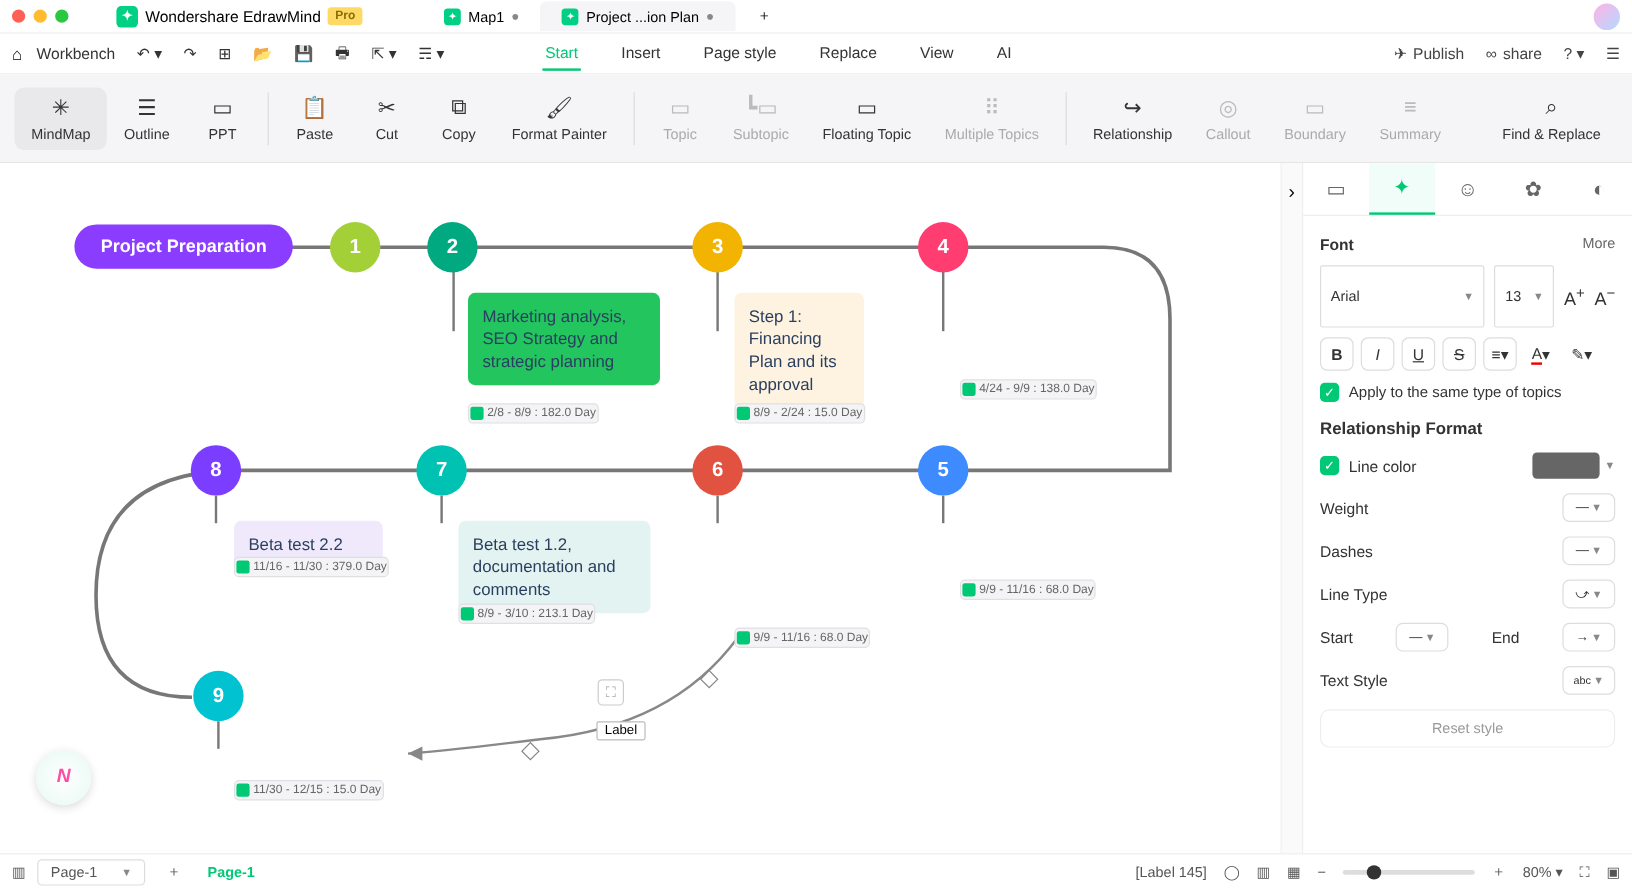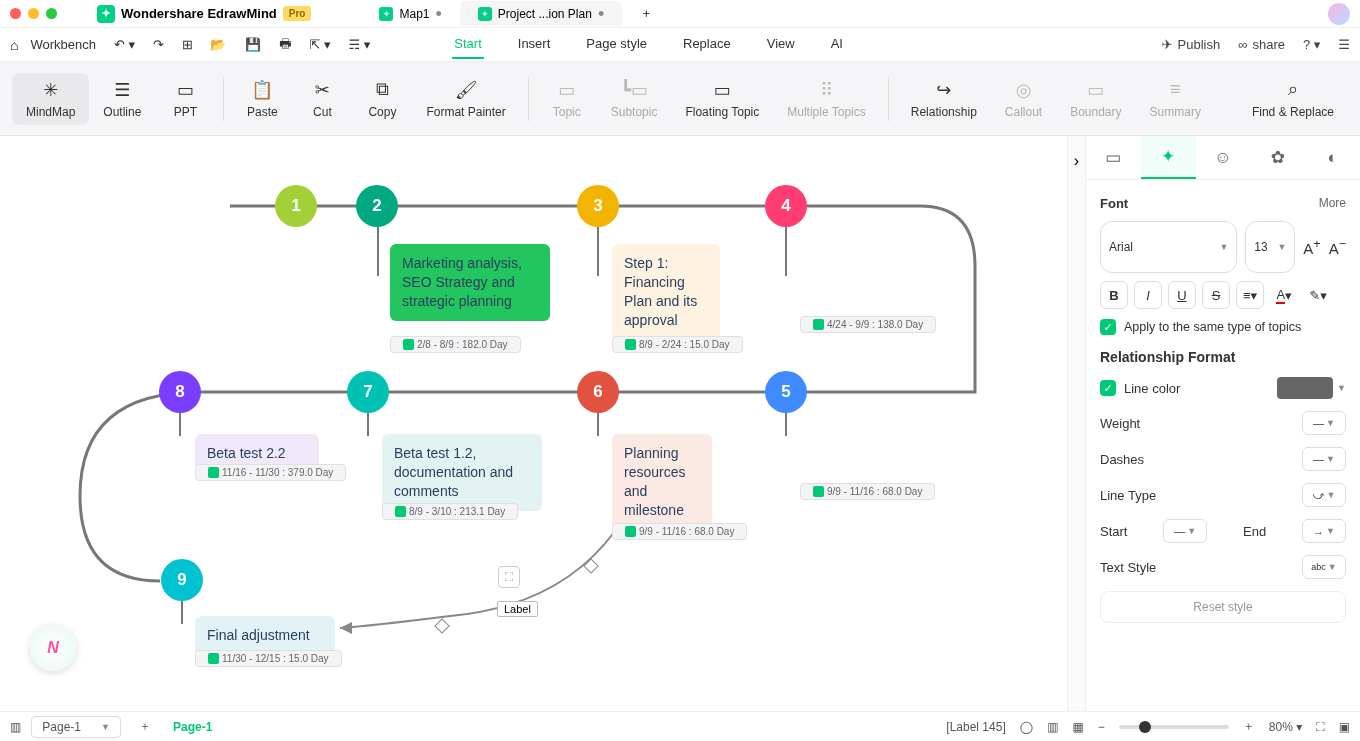--- a/index.html
+++ b/index.html
@@ -3,21 +3,21 @@
 <meta charset="utf-8">
 <style>
 * { box-sizing: border-box; margin: 0; padding: 0; font-family: -apple-system, BlinkMacSystemFont, "Segoe UI", Arial, sans-serif; }
 body { width: 1360px; height: 741px; background: #fff; overflow: hidden; position: relative; }
 
 .titlebar { height: 28px; display: flex; align-items: center; padding: 0 10px; background: #fff; border-bottom: 1px solid #eee; }
 .traffic { display: flex; gap: 7px; margin-right: 40px; }
 .dot { width: 11px; height: 11px; border-radius: 50%; }
 .red{background:#ff5f57}.yellow{background:#febc2e}.green{background:#28c840}
 .app-logo { width:18px;height:18px;background:#00d084;border-radius:4px;margin-right:6px;display:flex;align-items:center;justify-content:center;color:#fff;font-size:11px;font-weight:bold }
-.app-name { font-size: 13px; font-weight: 700; margin-right: 6px; }
+.app-name { font-size: 13px; font-weight: 400; margin-right: 6px; }
 .pro-badge { background:#ffd966;color:#8a6d00;font-size:10px;padding:2px 6px;border-radius:3px;font-weight:600 }
 .tabs { display:flex;margin-left:50px;gap:0 }
 .tab { display:flex;align-items:center;gap:6px;padding:4px 18px;font-size:12px;border-radius:6px 6px 0 0;cursor:pointer }
 .tab.active{background:#f5f5f7}
 .tab-ico{width:14px;height:14px;background:#00d084;border-radius:3px;display:flex;align-items:center;justify-content:center;color:#fff;font-size:9px}
 .tab-dot{color:#888;font-size:18px;line-height:0}
 .avatar{width:22px;height:22px;border-radius:50%;background:linear-gradient(135deg,#ffb3e6,#b3d9ff);margin-left:auto}
 
 .menubar{height:34px;display:flex;align-items:center;padding:0 10px;gap:6px;border-bottom:1px solid #eee;font-size:13px}
 .home-ico{font-size:14px}
@@ -42,21 +42,21 @@
 .canvas{flex:1;position:relative;background:#fff;overflow:hidden}
 .side-open{width:18px;border-left:1px solid #eee;display:flex;align-items:flex-start;justify-content:center;padding-top:16px;background:#fafafa;cursor:pointer}
 .right-panel{width:275px;border-left:1px solid #eee;background:#fff;display:flex;flex-direction:column}
 .panel-tabs{height:44px;display:flex;border-bottom:1px solid #eee}
 .panel-tab{flex:1;display:flex;align-items:center;justify-content:center;cursor:pointer;font-size:17px;color:#666}
 .panel-tab.active{border-bottom:2px solid #00c976;color:#00c976;background:#f0fdf8}
 .panel-body{padding:10px 14px;font-size:13px;color:#333;overflow:auto;flex:1}
 .section-hd{display:flex;justify-content:space-between;font-weight:600;margin:6px 0 10px}
 .more-link{font-weight:400;color:#666;font-size:12px;cursor:pointer}
 .row{display:flex;align-items:center;gap:8px;margin-bottom:8px}
-.sel{border:1px solid #ddd;border-radius:12px;padding:18px 8px;font-size:12px;display:flex;align-items:center;justify-content:space-between;cursor:pointer;background:#fff}
+.sel{border:1px solid #ddd;border-radius:2px;padding:18px 8px;font-size:12px;display:flex;align-items:center;justify-content:space-between;cursor:pointer;background:#fff}
 .font-sel{flex:1}
 .sz-sel{width:50px}
 .icon-btn{width:28px;height:28px;display:flex;align-items:center;justify-content:center;border:1px solid #ddd;border-radius:6px;cursor:pointer;font-size:13px}
 .icon-row{display:flex;gap:6px;margin-bottom:10px}
 .chk-row{display:flex;align-items:center;gap:8px;margin:6px 0 14px;font-size:12.5px}
 .chk{width:16px;height:16px;background:#00c976;border-radius:4px;color:#fff;display:flex;align-items:center;justify-content:center;font-size:11px}
 .sect-title{font-weight:600;margin:6px 0 12px;font-size:14px}
 .prop-row{display:flex;align-items:center;justify-content:space-between;margin-bottom:12px;font-size:13px}
 .swatch{width:56px;height:22px;background:#666;border-radius:4px}
 .mini-sel{width:44px;height:24px;border:1px solid #ddd;border-radius:6px;display:flex;align-items:center;justify-content:center;cursor:pointer;gap:2px;font-size:11px}
@@ -66,21 +66,21 @@
 .page-sel{border:1px solid #ddd;border-radius:4px;padding:3px 10px;margin:0 10px;display:flex;align-items:center;gap:20px;cursor:pointer}
 .page-tab{color:#00c976;font-weight:600;padding:0 14px;cursor:pointer}
 .sb-right{margin-left:auto;display:flex;align-items:center;gap:14px}
 .zoom-slider{width:110px;height:4px;background:#ddd;border-radius:2px;position:relative}
 .zoom-thumb{position:absolute;left:20px;top:-4px;width:12px;height:12px;background:#333;border-radius:50%}
 
 
 .node-circle{position:absolute;width:42px;height:42px;border-radius:50%;display:flex;align-items:center;justify-content:center;color:#fff;font-weight:600;font-size:17px}
 .root-pill{position:absolute;background:#8b3dff;color:#fff;padding:10px 22px;border-radius:22px;font-weight:600;font-size:15px}
 .note-box{position:absolute;padding:10px 12px;border-radius:6px;font-size:14px;line-height:1.35;color:#2a3f5f}
-.task-chip{position:absolute;font-size:10px;color:#666;background:#f4f4f6;border:1px solid #e0e0e4;border-radius:4px;padding:2px 12px;display:flex;align-items:center;gap:3px}
+.task-chip{position:absolute;font-size:10px;color:#666;background:#f4f4f6;border:1px solid #e0e0e4;border-radius:4px;padding:2px 1px;display:flex;align-items:center;gap:3px}
 .task-ico{width:11px;height:11px;background:#00c976;border-radius:2px}
 .rel-label{position:absolute;font-size:11px;border:1px solid #bbb;background:#fff;padding:1px 6px;border-radius:2px}
 .ai-fab{position:absolute;left:30px;bottom:40px;width:46px;height:46px;border-radius:50%;background:radial-gradient(circle,#fff,#e6f9f1);box-shadow:0 2px 8px rgba(0,0,0,.15);display:flex;align-items:center;justify-content:center;font-weight:700;font-style:italic;color:#ff4da6}
 svg.wires{position:absolute;top:0;left:0;width:100%;height:100%;pointer-events:none}
 .chev{font-size:9px;color:#888}
 </style>
 </head>
 <body>
 
 <div class="titlebar">
@@ -234,36 +234,35 @@
       <line x1="368" y1="277" x2="368" y2="300" stroke="#777" stroke-width="2"></line>
       <line x1="180" y1="277" x2="180" y2="300" stroke="#777" stroke-width="2"></line>
       <line x1="182" y1="465" x2="182" y2="488" stroke="#777" stroke-width="2"></line>
 
       <path d="M 615 395 Q 560 470 450 480 Q 370 490 340 492" stroke="#888" stroke-width="2" fill="none"></path>
       <polygon points="340,492 352,486 352,498" fill="#888"></polygon>
       <rect x="437" y="485" width="10" height="10" fill="#fff" stroke="#888" transform="rotate(45 442 490)"></rect>
       <rect x="586" y="425" width="10" height="10" fill="#fff" stroke="#888" transform="rotate(45 591 430)"></rect>
     </svg>
 
+    <div class="root-pill" style="left:62px;top:51px">Project Preparation</div>
     <div class="node-circle" style="left:275px;top:49px;background:#a4d037">1</div>
     <div class="node-circle" style="left:356px;top:49px;background:#00a97f">2</div>
     <div class="node-circle" style="left:577px;top:49px;background:#f2b400">3</div>
     <div class="node-circle" style="left:765px;top:49px;background:#ff3d71">4</div>
     <div class="node-circle" style="left:765px;top:235px;background:#3d8bff">5</div>
     <div class="node-circle" style="left:577px;top:235px;background:#e15241">6</div>
     <div class="node-circle" style="left:347px;top:235px;background:#00c2b2">7</div>
     <div class="node-circle" style="left:159px;top:235px;background:#7b3dff">8</div>
     <div class="node-circle" style="left:161px;top:423px;background:#00c2d1">9</div>
 
     <div class="note-box" style="left:390px;top:108px;width:160px;background:#22c55e">Marketing analysis, SEO Strategy and strategic planning</div>
     <div class="note-box" style="left:612px;top:108px;width:108px;background:#fdf3e0">Step 1: Financing Plan and its approval</div>
-    <div class="note-box" style="left:612px;top:298px;width:100px;background:#fbe9e4">Planning resources and milestone</div>
     <div class="note-box" style="left:382px;top:298px;width:160px;background:#e3f3f1">Beta test 1.2, documentation and comments</div>
     <div class="note-box" style="left:195px;top:298px;width:124px;background:#efe9fb">Beta test 2.2</div>
-    <div class="note-box" style="left:195px;top:480px;width:140px;background:#e3f3f5">Final adjustment</div>
 
     <div class="task-chip" style="left:390px;top:200px">
         <div class="task-ico"></div>
         <span>2/8 - 8/9 : 182.0 Day</span>
       </div>
     <div class="task-chip" style="left:612px;top:200px">
         <div class="task-ico"></div>
         <span>8/9 - 2/24 : 15.0 Day</span>
       </div>
     <div class="task-chip" style="left:800px;top:180px">

